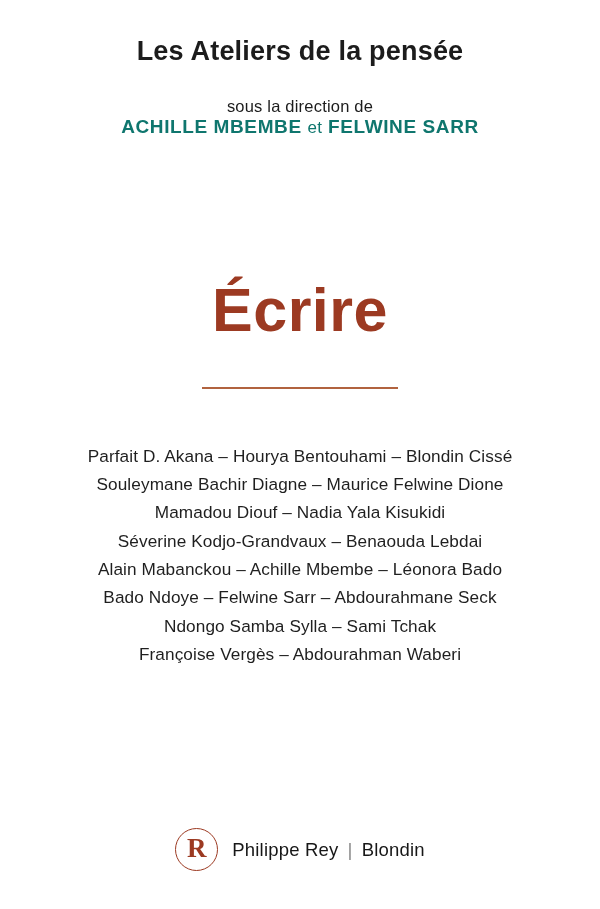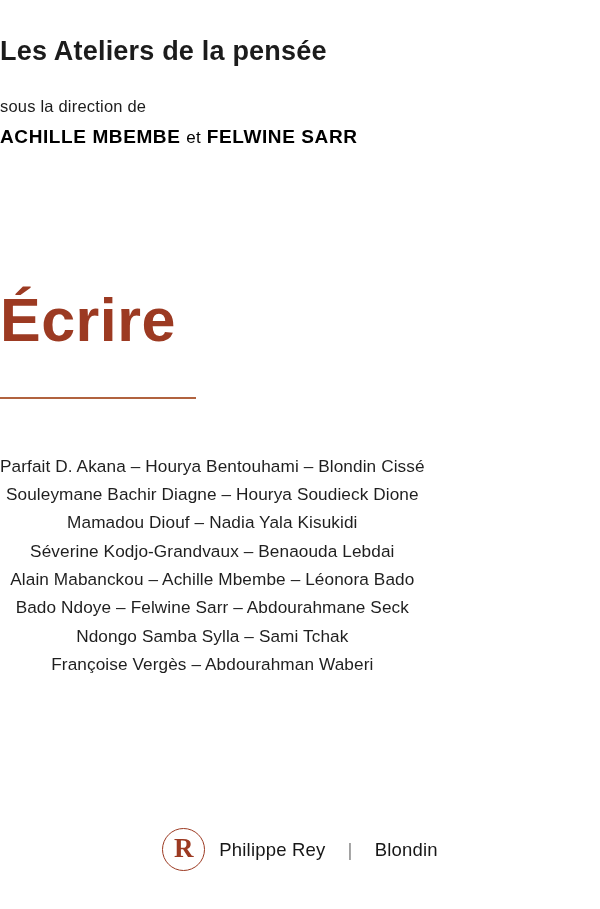--- a/index.html
+++ b/index.html
@@ -14,47 +14,46 @@
     color: #1a1a1a;
     overflow: hidden;
   }
   .cover {
     position: relative;
     width: 600px;
     height: 909px;
     box-sizing: border-box;
     display: flex;
     flex-direction: column;
-    align-items: flex-start;
+    align-items: center;
   }
 
   
   .series-title {
     margin-top: 36px;
     font-size: 27px;
     font-weight: bold;
     letter-spacing: 0.2px;
     color: #1c1c1c;
     text-align: center;
     font-family: "Liberation Sans", sans-serif;
   }
   .direction-line {
     margin-top: 30px;
     font-size: 16.5px;
     color: #1c1c1c;
     text-align: center;
     letter-spacing: 0.2px;
   }
   .editors-line {
-    margin-top: 10px;
     font-size: 19px;
     font-weight: bold;
     text-align: center;
     letter-spacing: 0.6px;
-    color: #000000;
+    color: #0f766e;
   }
   .editors-line .conj {
     font-weight: normal;
     font-size: 17px;
     letter-spacing: 0.2px;
   }
 
   
   .main-title {
     margin-top: 138px;
@@ -111,21 +110,21 @@
     font-family: "Liberation Serif", serif;
     font-weight: bold;
     font-size: 27px;
     line-height: 1;
     padding-bottom: 2px;
     box-sizing: border-box;
   }
   .pub-names {
     display: flex;
     align-items: center;
-    gap: 22px;
+    gap: 9px;
     font-size: 18.5px;
     color: #171717;
     letter-spacing: 0.2px;
   }
   .pub-sep {
     color: #8c8c8c;
     font-size: 19px;
     font-weight: 300;
   }
 </style>
@@ -145,21 +144,21 @@
   </div>
 
   <div class="main-title">
     <span class="line1">Écrire</span>
   </div>
 
   <div class="rule"></div>
 
   <div class="contributors">
     <div>Parfait D. Akana – Hourya Bentouhami – Blondin Cissé</div>
-    <div>Souleymane Bachir Diagne – Hourya Soudieck Dione</div>
+    <div>Souleymane Bachir Diagne – Maurice Felwine Dione</div>
     <div>Mamadou Diouf – Nadia Yala Kisukidi</div>
     <div>Séverine Kodjo-Grandvaux – Benaouda Lebdai</div>
     <div>Alain Mabanckou – Achille Mbembe – Léonora Bado</div>
     <div>Bado Ndoye – Felwine Sarr – Abdourahmane Seck</div>
     <div>Ndongo Samba Sylla – Sami Tchak</div>
     <div>Françoise Vergès – Abdourahman Waberi</div>
   </div>
 
   <div class="footer">
     <div class="logo-mark">R</div>

